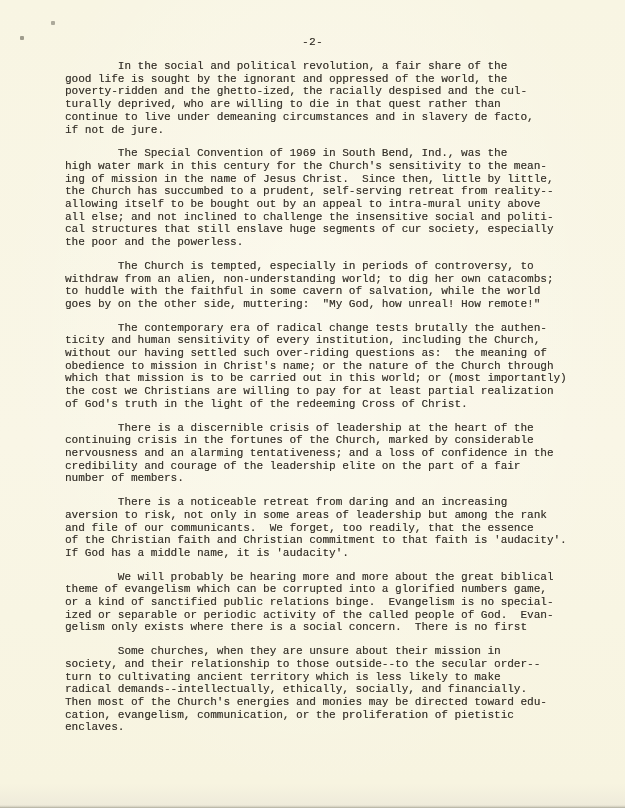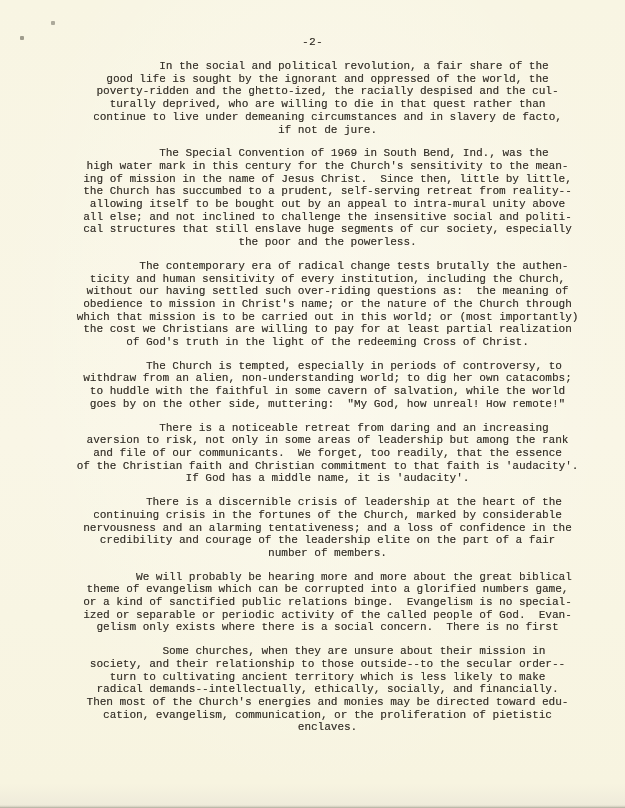--- a/index.html
+++ b/index.html
@@ -50,21 +50,20 @@
     top: 60px;
     width: 525px;
   }
   .para {
     margin: 0 0 11px 0;
     font-size: 11px;
     line-height: 12.7px;
     white-space: pre;
     letter-spacing: 0px;
     text-shadow: 0.2px 0.3px 0.5px rgba(55,48,38,0.5);
-    text-align: center;
   }
 </style>
 </head>
 <body>
 
 <div class="paper">
   <span class="speckle s1"></span>
   <span class="speckle s2"></span>
 
   <div class="page-number">-2-</div>
@@ -77,41 +76,41 @@
 continue to live under demeaning circumstances and in slavery de facto,
 if not de jure.</p>
     <p class="para">        The Special Convention of 1969 in South Bend, Ind., was the
 high water mark in this century for the Church's sensitivity to the mean-
 ing of mission in the name of Jesus Christ.  Since then, little by little,
 the Church has succumbed to a prudent, self-serving retreat from reality--
 allowing itself to be bought out by an appeal to intra-mural unity above
 all else; and not inclined to challenge the insensitive social and politi-
 cal structures that still enslave huge segments of cur society, especially
 the poor and the powerless.</p>
+    <p class="para">        The Church is tempted, especially in periods of controversy, to
+withdraw from an alien, non-understanding world; to dig her own catacombs;
+to huddle with the faithful in some cavern of salvation, while the world
+goes by on the other side, muttering:  "My God, how unreal! How remote!"</p>
     <p class="para">        The contemporary era of radical change tests brutally the authen-
 ticity and human sensitivity of every institution, including the Church,
 without our having settled such over-riding questions as:  the meaning of
 obedience to mission in Christ's name; or the nature of the Church through
 which that mission is to be carried out in this world; or (most importantly)
 the cost we Christians are willing to pay for at least partial realization
 of God's truth in the light of the redeeming Cross of Christ.</p>
-    <p class="para">        The Church is tempted, especially in periods of controversy, to
-withdraw from an alien, non-understanding world; to dig her own catacombs;
-to huddle with the faithful in some cavern of salvation, while the world
-goes by on the other side, muttering:  "My God, how unreal! How remote!"</p>
+    <p class="para">        There is a discernible crisis of leadership at the heart of the
+continuing crisis in the fortunes of the Church, marked by considerable
+nervousness and an alarming tentativeness; and a loss of confidence in the
+credibility and courage of the leadership elite on the part of a fair
+number of members.</p>
     <p class="para">        There is a noticeable retreat from daring and an increasing
 aversion to risk, not only in some areas of leadership but among the rank
 and file of our communicants.  We forget, too readily, that the essence
 of the Christian faith and Christian commitment to that faith is 'audacity'.
 If God has a middle name, it is 'audacity'.</p>
-    <p class="para">        There is a discernible crisis of leadership at the heart of the
-continuing crisis in the fortunes of the Church, marked by considerable
-nervousness and an alarming tentativeness; and a loss of confidence in the
-credibility and courage of the leadership elite on the part of a fair
-number of members.</p>
     <p class="para">        We will probably be hearing more and more about the great biblical
 theme of evangelism which can be corrupted into a glorified numbers game,
 or a kind of sanctified public relations binge.  Evangelism is no special-
 ized or separable or periodic activity of the called people of God.  Evan-
 gelism only exists where there is a social concern.  There is no first</p>
     <p class="para">        Some churches, when they are unsure about their mission in
 society, and their relationship to those outside--to the secular order--
 turn to cultivating ancient territory which is less likely to make
 radical demands--intellectually, ethically, socially, and financially.
 Then most of the Church's energies and monies may be directed toward edu-

